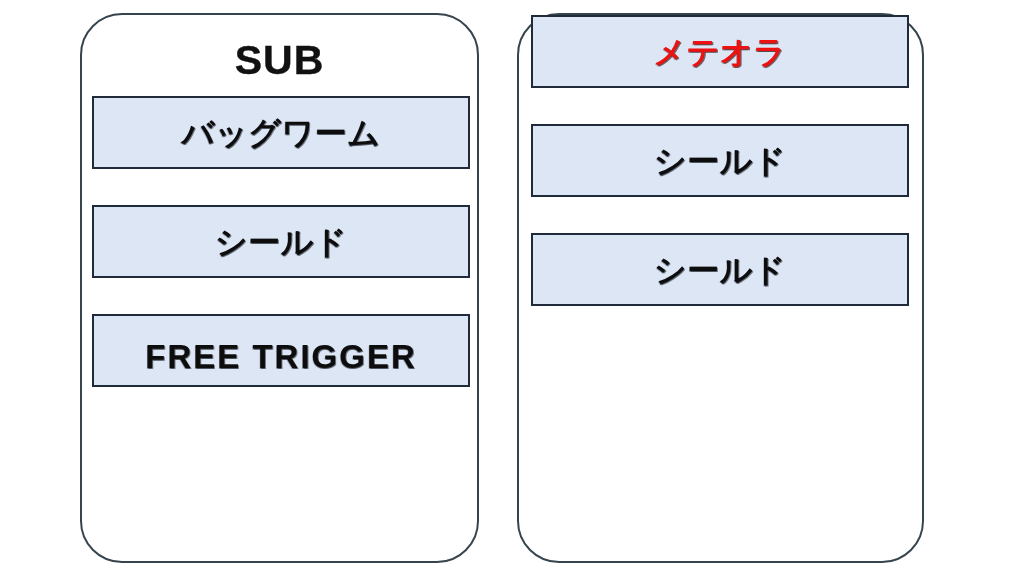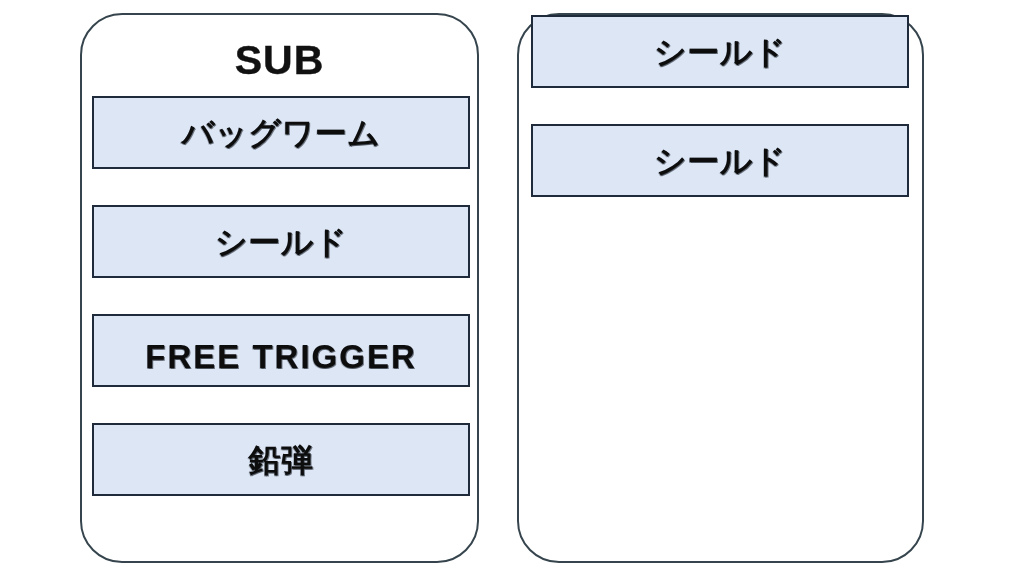--- a/index.html
+++ b/index.html
@@ -110,29 +110,29 @@
     <div class="item-list">
       <div class="item">
         <span class="item-label">バッグワーム</span>
       </div>
       <div class="item">
         <span class="item-label">シールド</span>
       </div>
       <div class="item">
         <span class="item-label latin">FREE TRIGGER</span>
       </div>
-      <div class="item">
-        <span class="item-label">鉛弾</span>
-      </div>
     </div>
   </section>
 
   <section class="card card-main">
 
     <div class="item-list">
+      <div class="item">
+        <span class="item-label highlight">メテオラ</span>
+      </div>
       <div class="item">
         <span class="item-label">シールド</span>
       </div>
       <div class="item">
         <span class="item-label">シールド</span>
       </div>
     </div>
   </section>
 
 </div>

